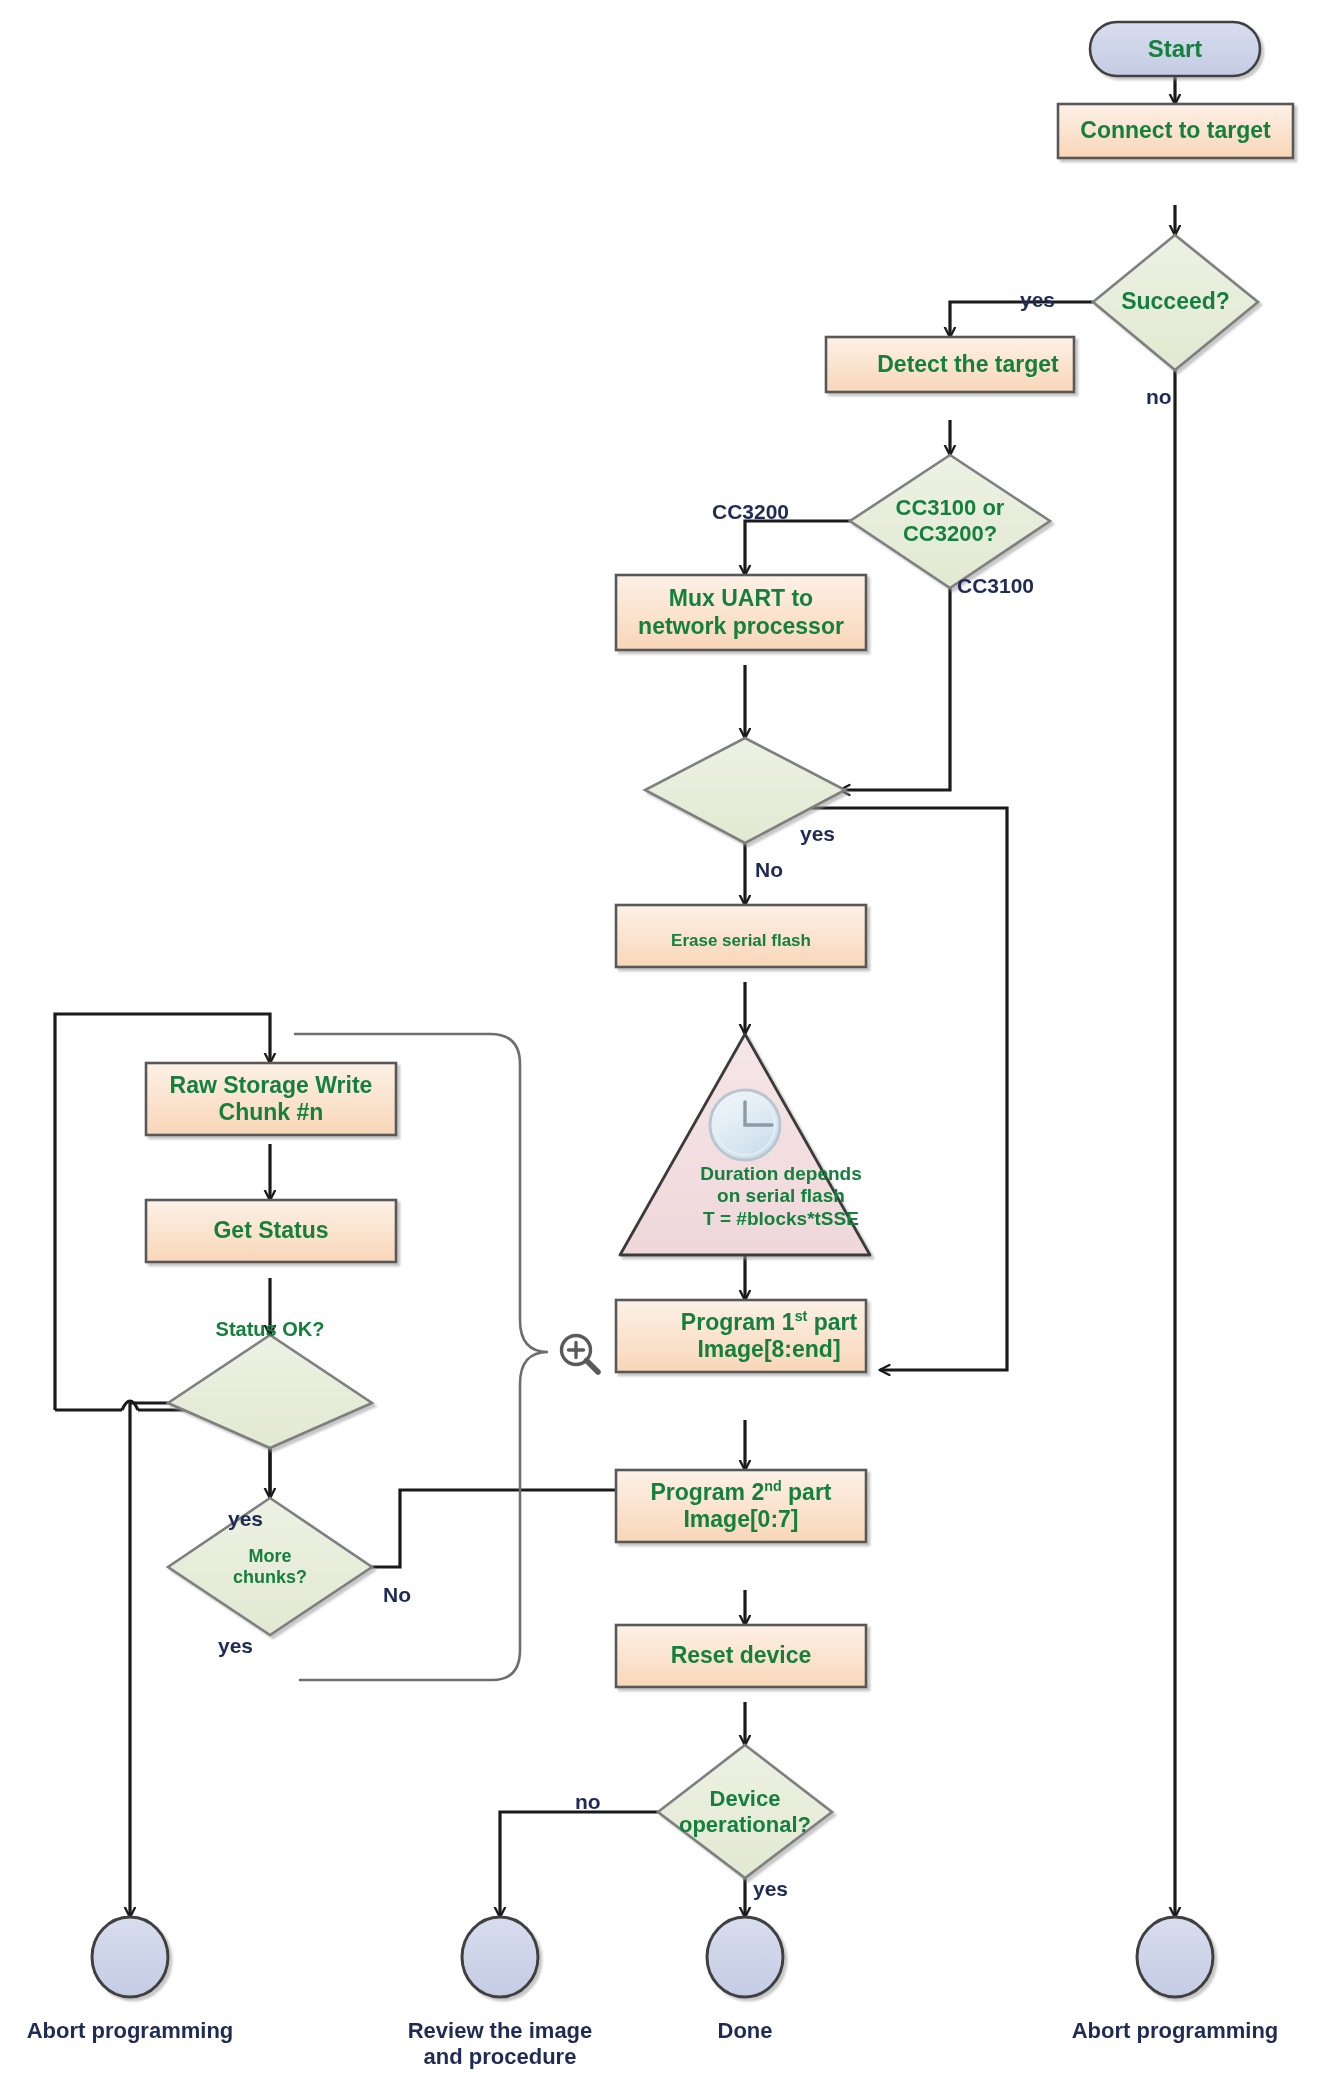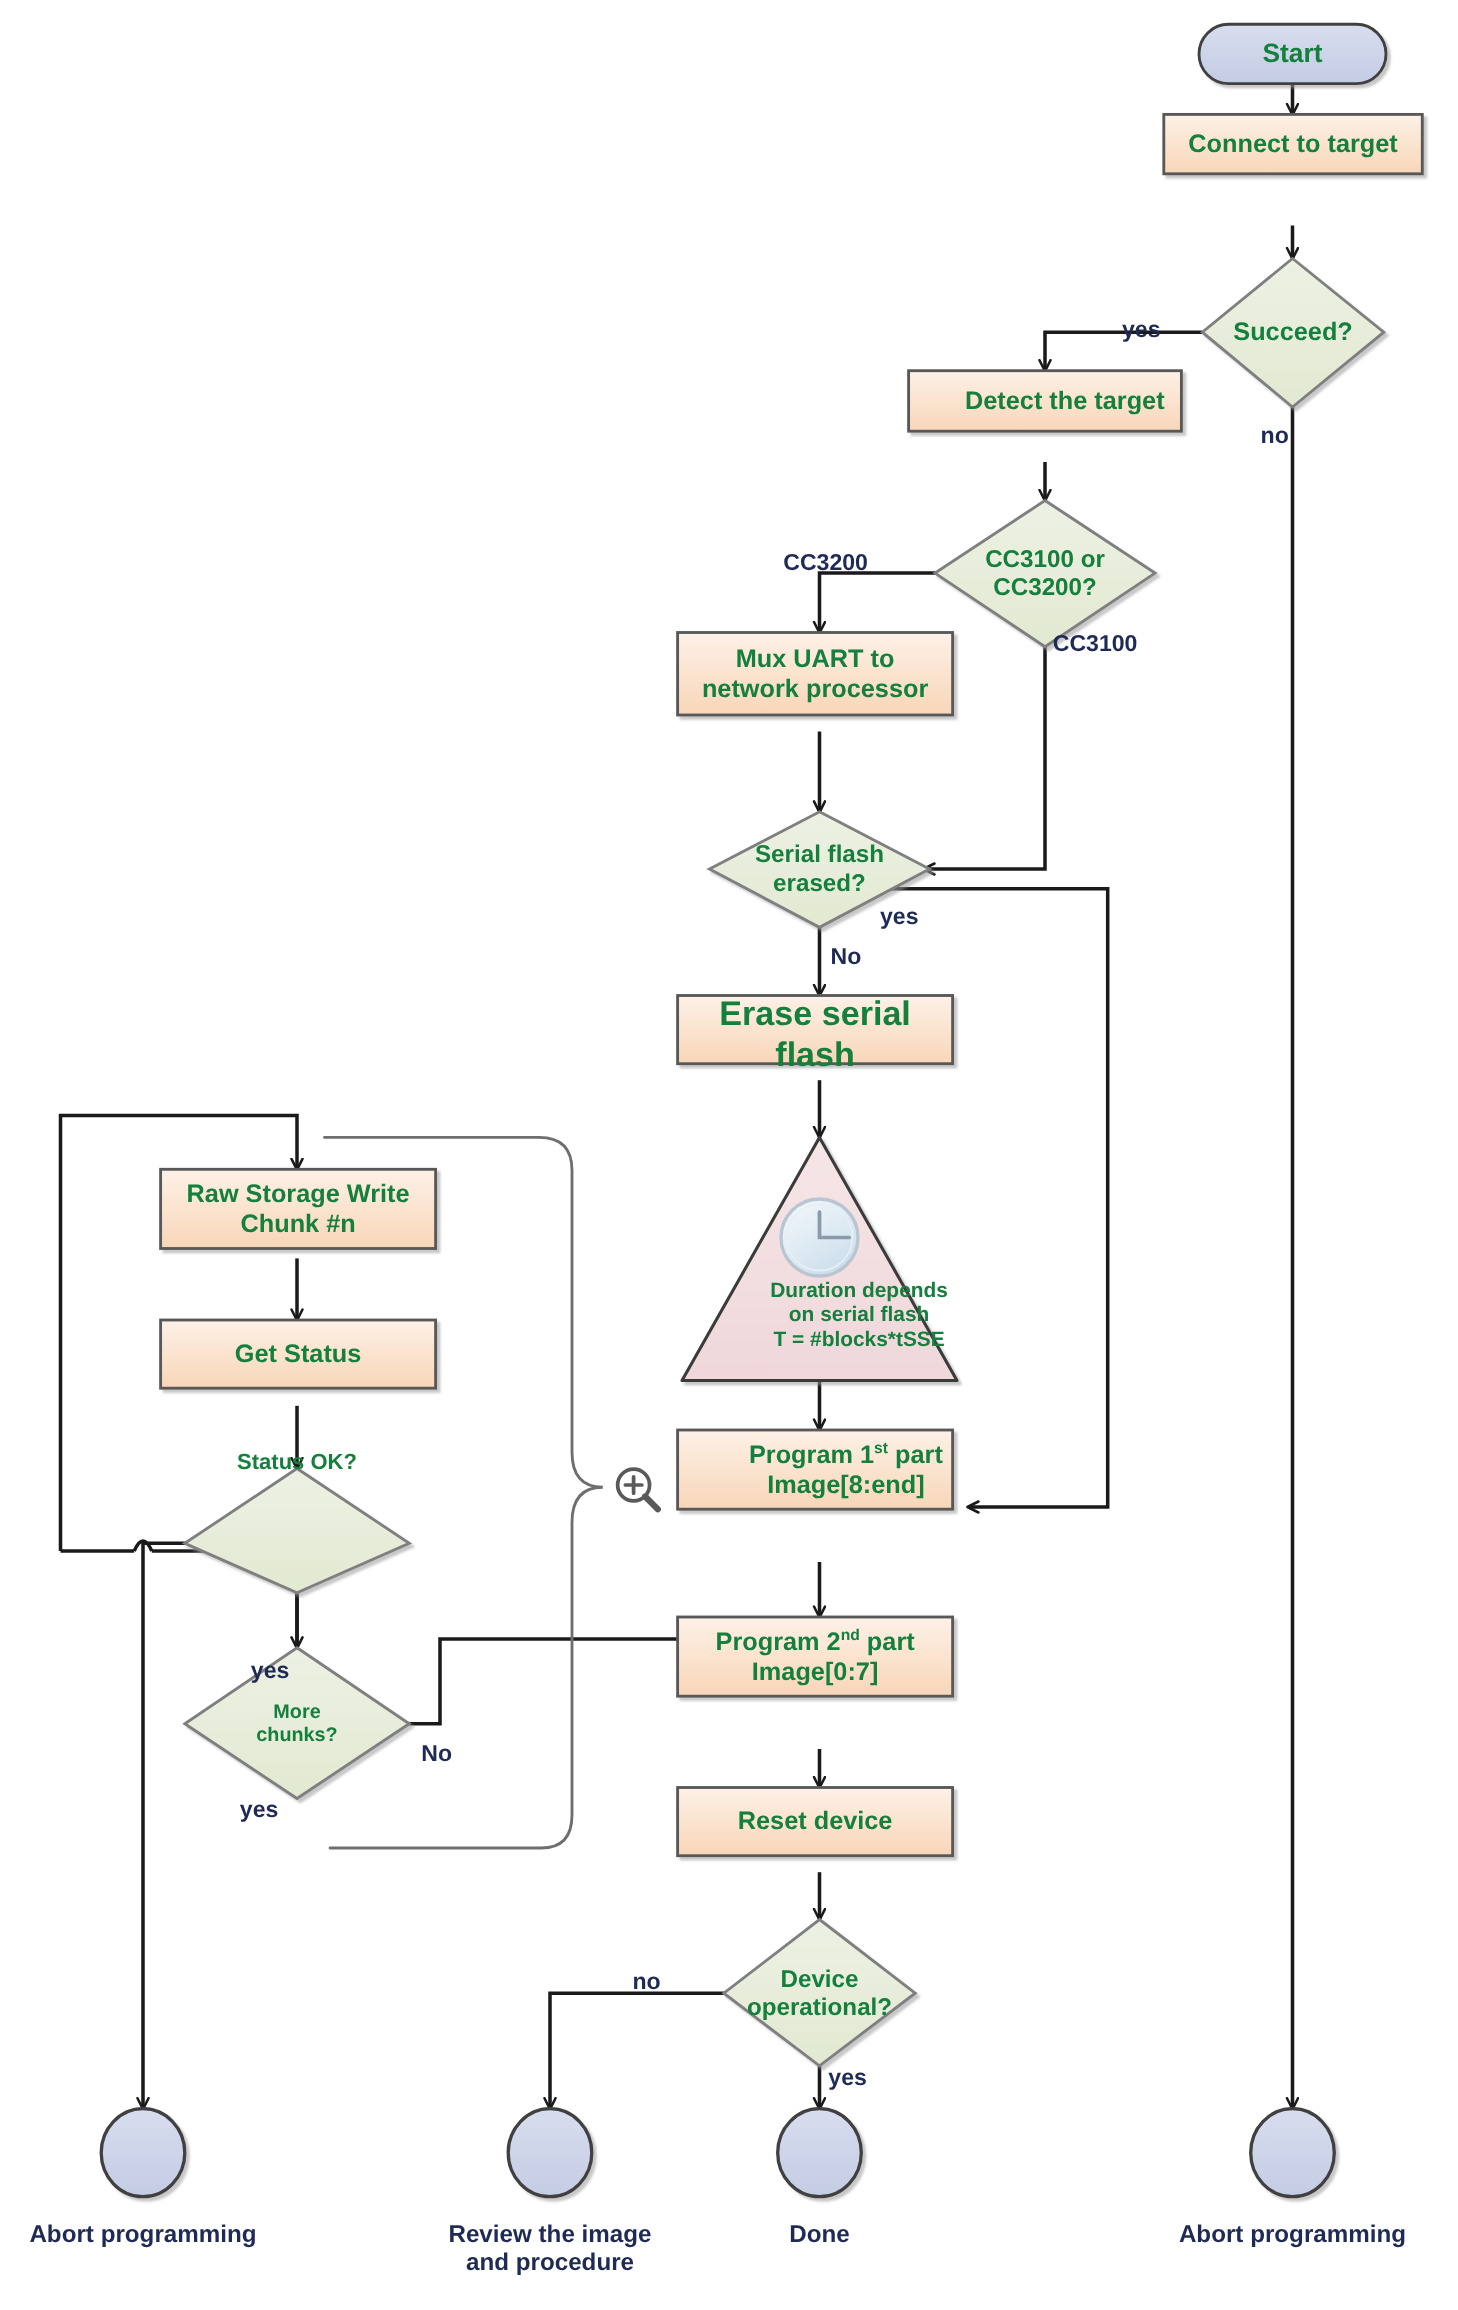--- a/index.html
+++ b/index.html
@@ -219,24 +219,22 @@
 <div class="nodeLbl" style="left:1093px;top:275px;width:165px;height:54px;font-size:23px;">Succeed?</div>
 
 <div class="nodeLbl" style="left:826px;top:337px;width:284px;height:55px;font-size:23px;">Detect the target</div>
 
 <div class="nodeLbl" style="left:855px;top:488px;width:190px;height:66px;font-size:22px;white-space:pre-line;">CC3100 or
 CC3200?</div>
 
 <div class="nodeLbl" style="left:616px;top:575px;width:250px;height:75px;font-size:23px;white-space:pre-line;">Mux UART to
 network processor</div>
 
-<div class="nodeLbl" style="left:650px;top:756px;width:190px;height:68px;font-size:22px;white-space:pre-line;">Serial flash
-erased?</div>
-
-<div class="nodeLbl" style="left:616px;top:905px;width:250px;height:72px;font-size:31px;">Erase serial flash</div>
+
+<div class="nodeLbl" style="left:616px;top:905px;width:250px;height:72px;font-size:17px;">Erase serial flash</div>
 
 <div class="nodeLbl" style="left:656px;top:1163px;width:250px;height:92px;font-size:19px;white-space:pre-line;align-items:flex-start;">Duration depends
 on serial flash
 T = #blocks*tSSE</div>
 
 <div class="nodeLbl" style="left:616px;top:1300px;width:250px;height:72px;font-size:23px;flex-direction:column;padding-left:28px;">
   <div><span>Program 1</span><sup>st</sup><span> part</span></div>
   <div>Image[8:end]</div>
 </div>
 

